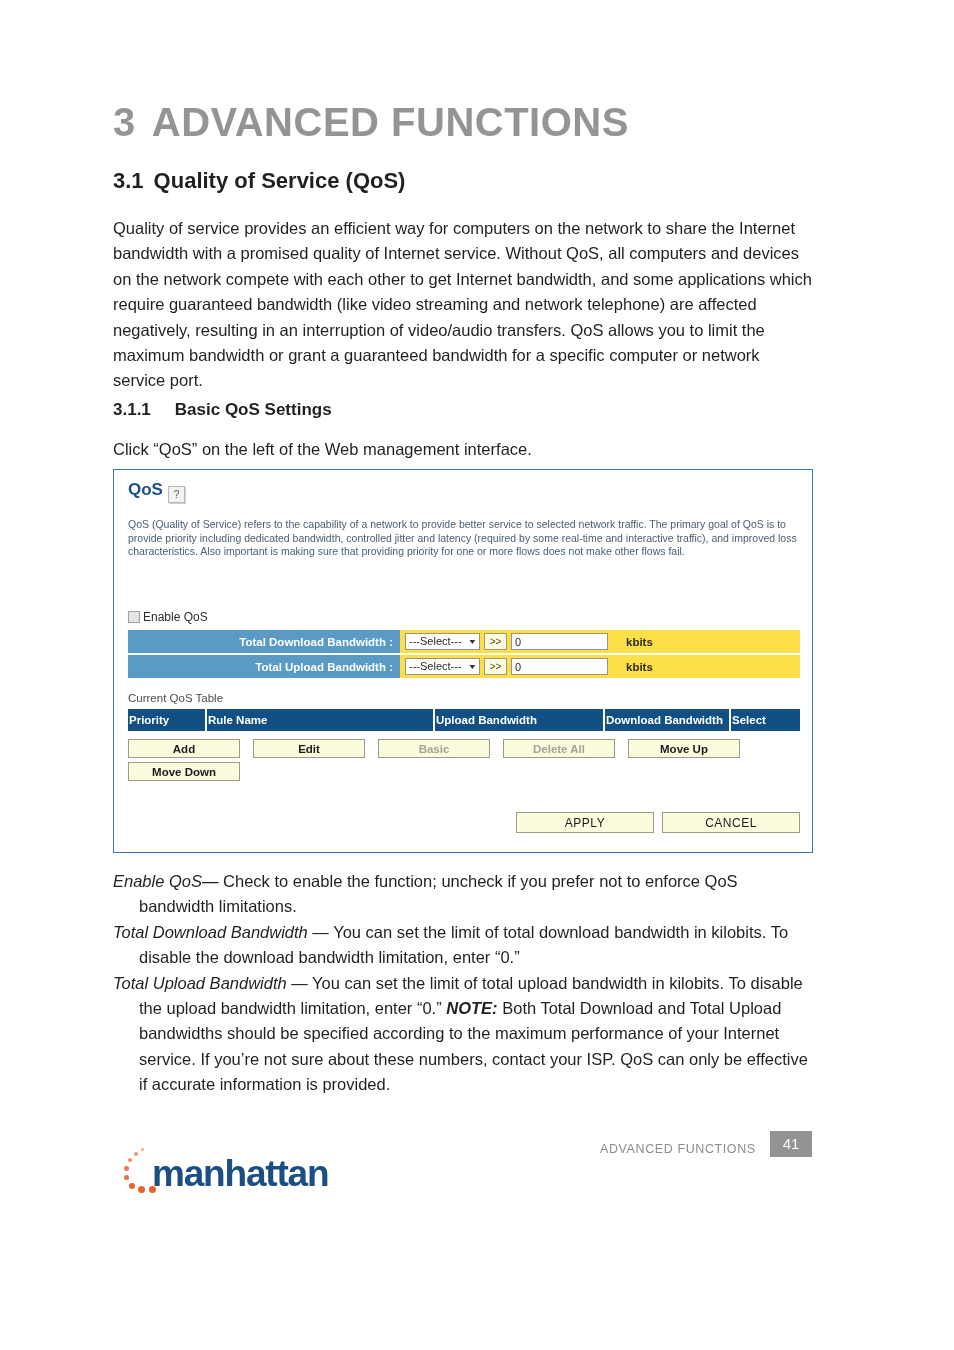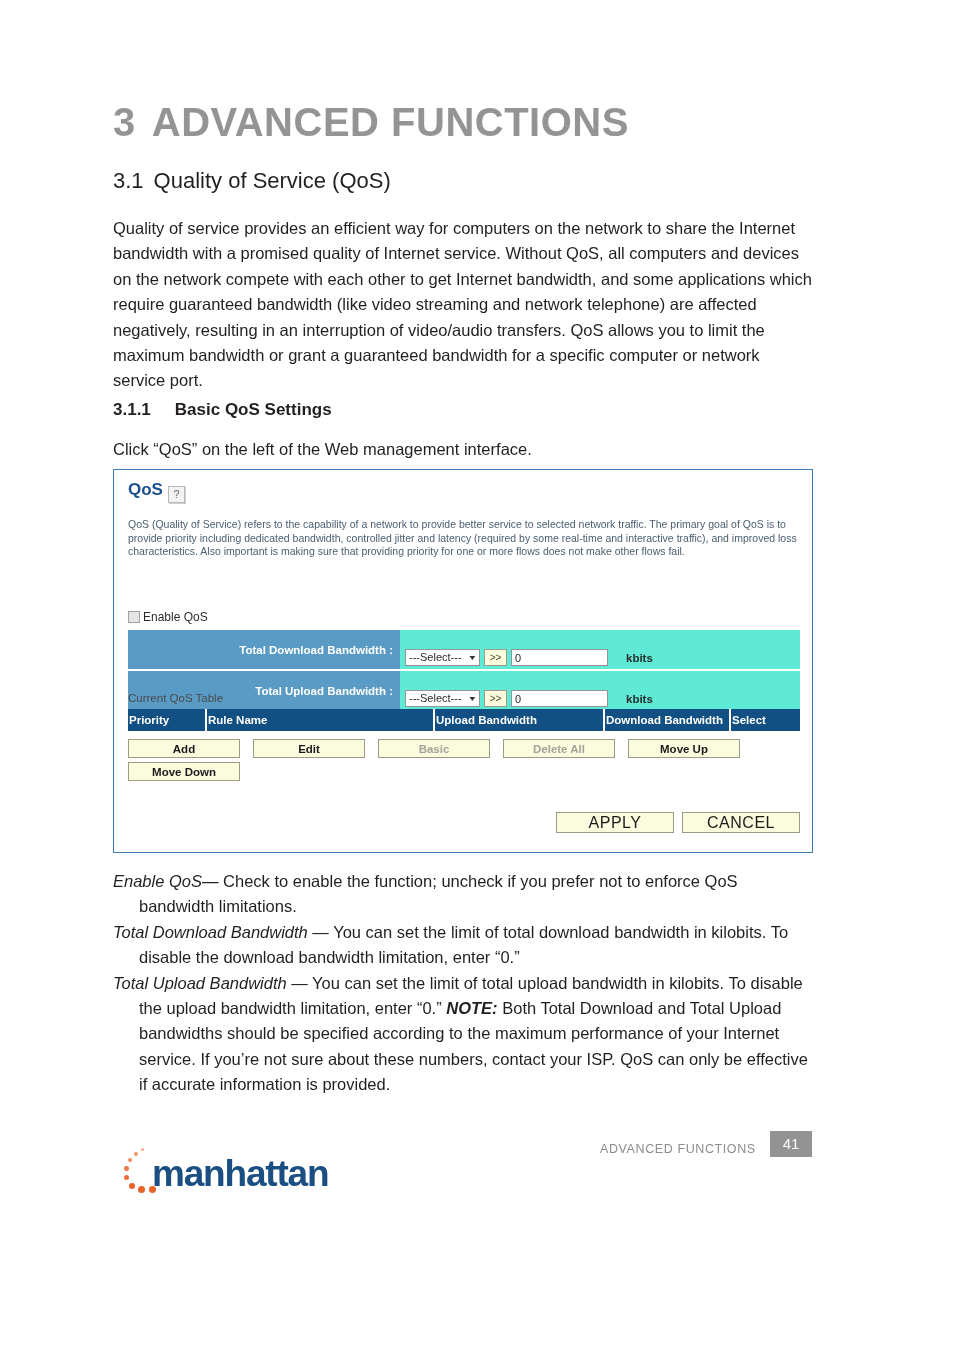--- a/index.html
+++ b/index.html
@@ -36,21 +36,21 @@
     white-space: nowrap;
     font-stretch: condensed;
   }
   .chapter-title .num { margin-right: 16px; }
 
   .section-title {
     position: absolute;
     left: 113px;
     top: 168px;
     font-size: 22px;
-    font-weight: normal;
+    font-weight: bold;
     color: #231f20;
     white-space: nowrap;
   }
   .section-title .num { margin-right: 10px; }
 
   .subsection-title {
     position: absolute;
     left: 113px;
     top: 400px;
     font-size: 17px;
@@ -175,22 +175,22 @@
     color: #ffffff;
     font-size: 11.5px;
     font-weight: bold;
     text-align: right;
     padding: 0 7px 0 0;
     width: 265px;
     border-bottom: 2px solid #ffffff;
     white-space: nowrap;
   }
   .bw-ctrl {
-    background: #5eead4;
-    padding: 16px 0 0 5px;
+    background: #fde047;
+    padding: 0 0 0 5px;
     border-bottom: 2px solid #ffffff;
   }
   .bw-inner {
     display: flex;
     align-items: center;
     gap: 4px;
     height: 23px;
   }
   .sel {
     width: 75px;
@@ -296,25 +296,25 @@
   .footer-btns {
     position: absolute;
     left: 14px;
     top: 342px;
     width: 672px;
     display: flex;
     justify-content: flex-end;
     gap: 8px;
   }
   .btn-wide {
-    width: 118px;
+    width: 138px;
     height: 21px;
     border: 1px solid #9b9b86;
     background: #fbfbdd;
-    font-size: 16px;
+    font-size: 12px;
     color: #1c1c1c;
     text-align: center;
     line-height: 20px;
     box-sizing: border-box;
     letter-spacing: 0.5px;
   }
 
   
   .logo {
     position: absolute;

